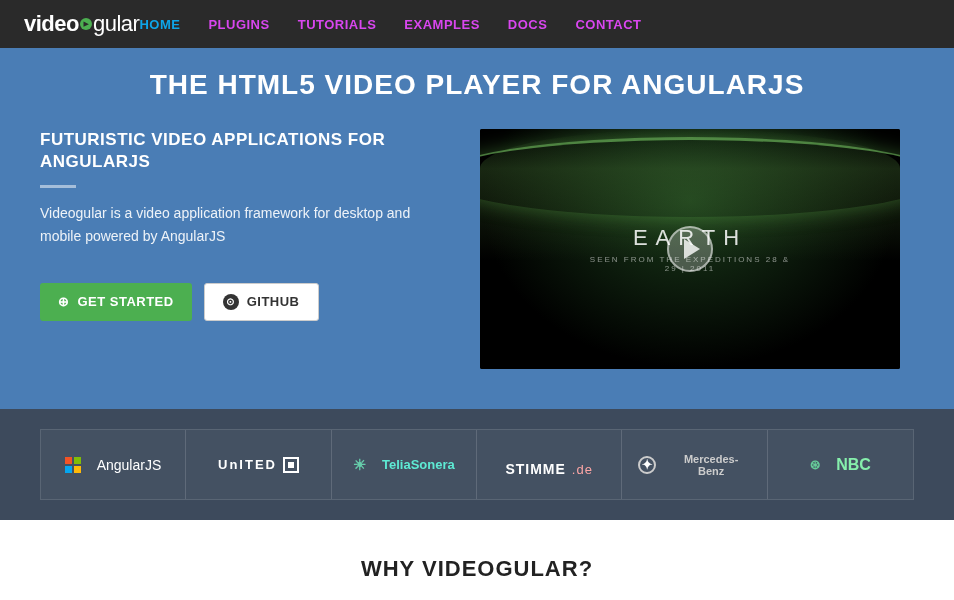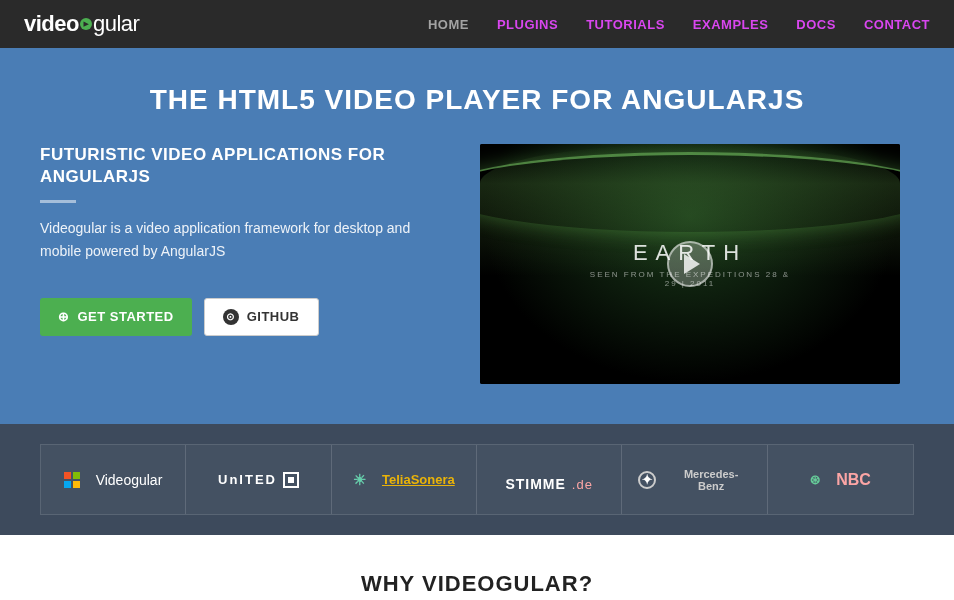--- a/index.html
+++ b/index.html
@@ -4,21 +4,21 @@
   <style>
     * { margin: 0; padding: 0; box-sizing: border-box; }
     body { font-family: 'Arial', sans-serif; width: 954px; overflow-x: hidden; background: #fff; }
 
     
     .navbar {
       background: #2a2a2a;
       height: 48px;
       display: flex;
       align-items: center;
-      justify-content: space-between;
+      justify-content: flex-start;
       padding: 0 24px;
     }
     .logo {
       display: flex;
       align-items: center;
       color: #fff;
       font-size: 22px;
       font-weight: 300;
       letter-spacing: -0.5px;
     }
@@ -48,26 +48,26 @@
       list-style: none;
     }
     .nav-links li a {
       color: #d946ef;
       text-decoration: none;
       font-size: 13px;
       font-weight: 600;
       letter-spacing: 0.5px;
       text-transform: uppercase;
     }
-    .nav-links li a.active { color: #a3a3a3; }
+    .nav-links li a.active { color: #0ea5e9; }
 
     
     .hero {
       background: #4a7db5;
-      padding: 36px 40px 40px;
+      padding: 21px 40px 40px;
       color: #fff;
     }
     .hero-title {
       text-align: center;
       font-size: 28px;
       font-weight: 900;
       letter-spacing: 1px;
       text-transform: uppercase;
       margin-bottom: 28px;
     }
@@ -375,57 +375,57 @@
   <div class="logos-grid">
 
     <div class="logo-item">
       <span>
         <div class="ms-grid">
           <div class="ms-sq"></div>
           <div class="ms-sq"></div>
           <div class="ms-sq"></div>
           <div class="ms-sq"></div>
         </div>
-        &nbsp;<span style="color:#fff;font-size:14px;font-weight:400;">Videogular</span>
+        &nbsp;<span style="color:#fff;font-size:14px;font-weight:400;">AngularJS</span>
       </span>
     </div>
 
     <div class="logo-item">
       <span>
         <span class="united-logo">UnITED</span>
         <div class="united-box">
           <div class="united-box-inner"></div>
         </div>
       </span>
     </div>
 
     <div class="logo-item">
       <span>
         <span style="color:#6ca; font-size:15px;">☀</span>
-        &nbsp;<span style="color:#eab308;font-size:13px;text-decoration:underline;">TeliaSonera</span>
+        &nbsp;<span style="color:#5eead4;font-size:13px;">TeliaSonera</span>
       </span>
     </div>
 
     <div class="logo-item">
       <span style="color:#fff;font-size:14px;font-weight:700;letter-spacing:1px;margin-top:9px;">STIMME<span style="font-weight:300;color:#fca5a5;">.de</span></span>
     </div>
 
     <div class="logo-item">
       <span>
         <div class="mercedes-circle">
           <span class="mercedes-star">✦</span>
         </div>
         &nbsp;<span style="color:#ccc;font-size:11px;text-align:center;">Mercedes-Benz</span>
       </span>
     </div>
 
     <div class="logo-item">
       <span>
         <span class="nbc-peacock" style="color:#6c9;">⊛</span>
-        &nbsp;<span style="color:#fca5a5;font-size:16px;font-weight:700;">NBC</span>
+        &nbsp;<span style="color:#86efac;font-size:16px;font-weight:700;">NBC</span>
       </span>
     </div>
   </div>
 </section>
 
 <section class="why-section">
   <h2 class="why-title">WHY VIDEOGULAR?</h2>
 </section>
 
 </body></html>

